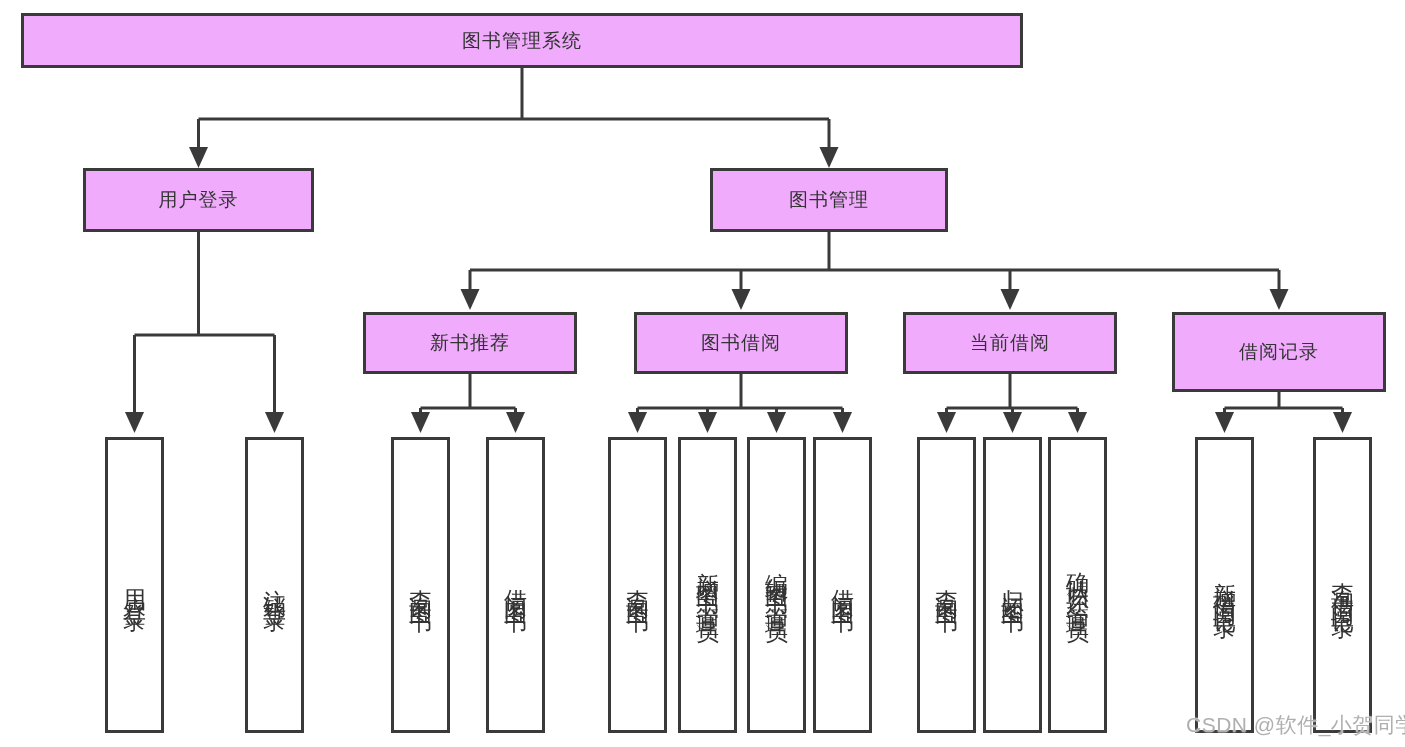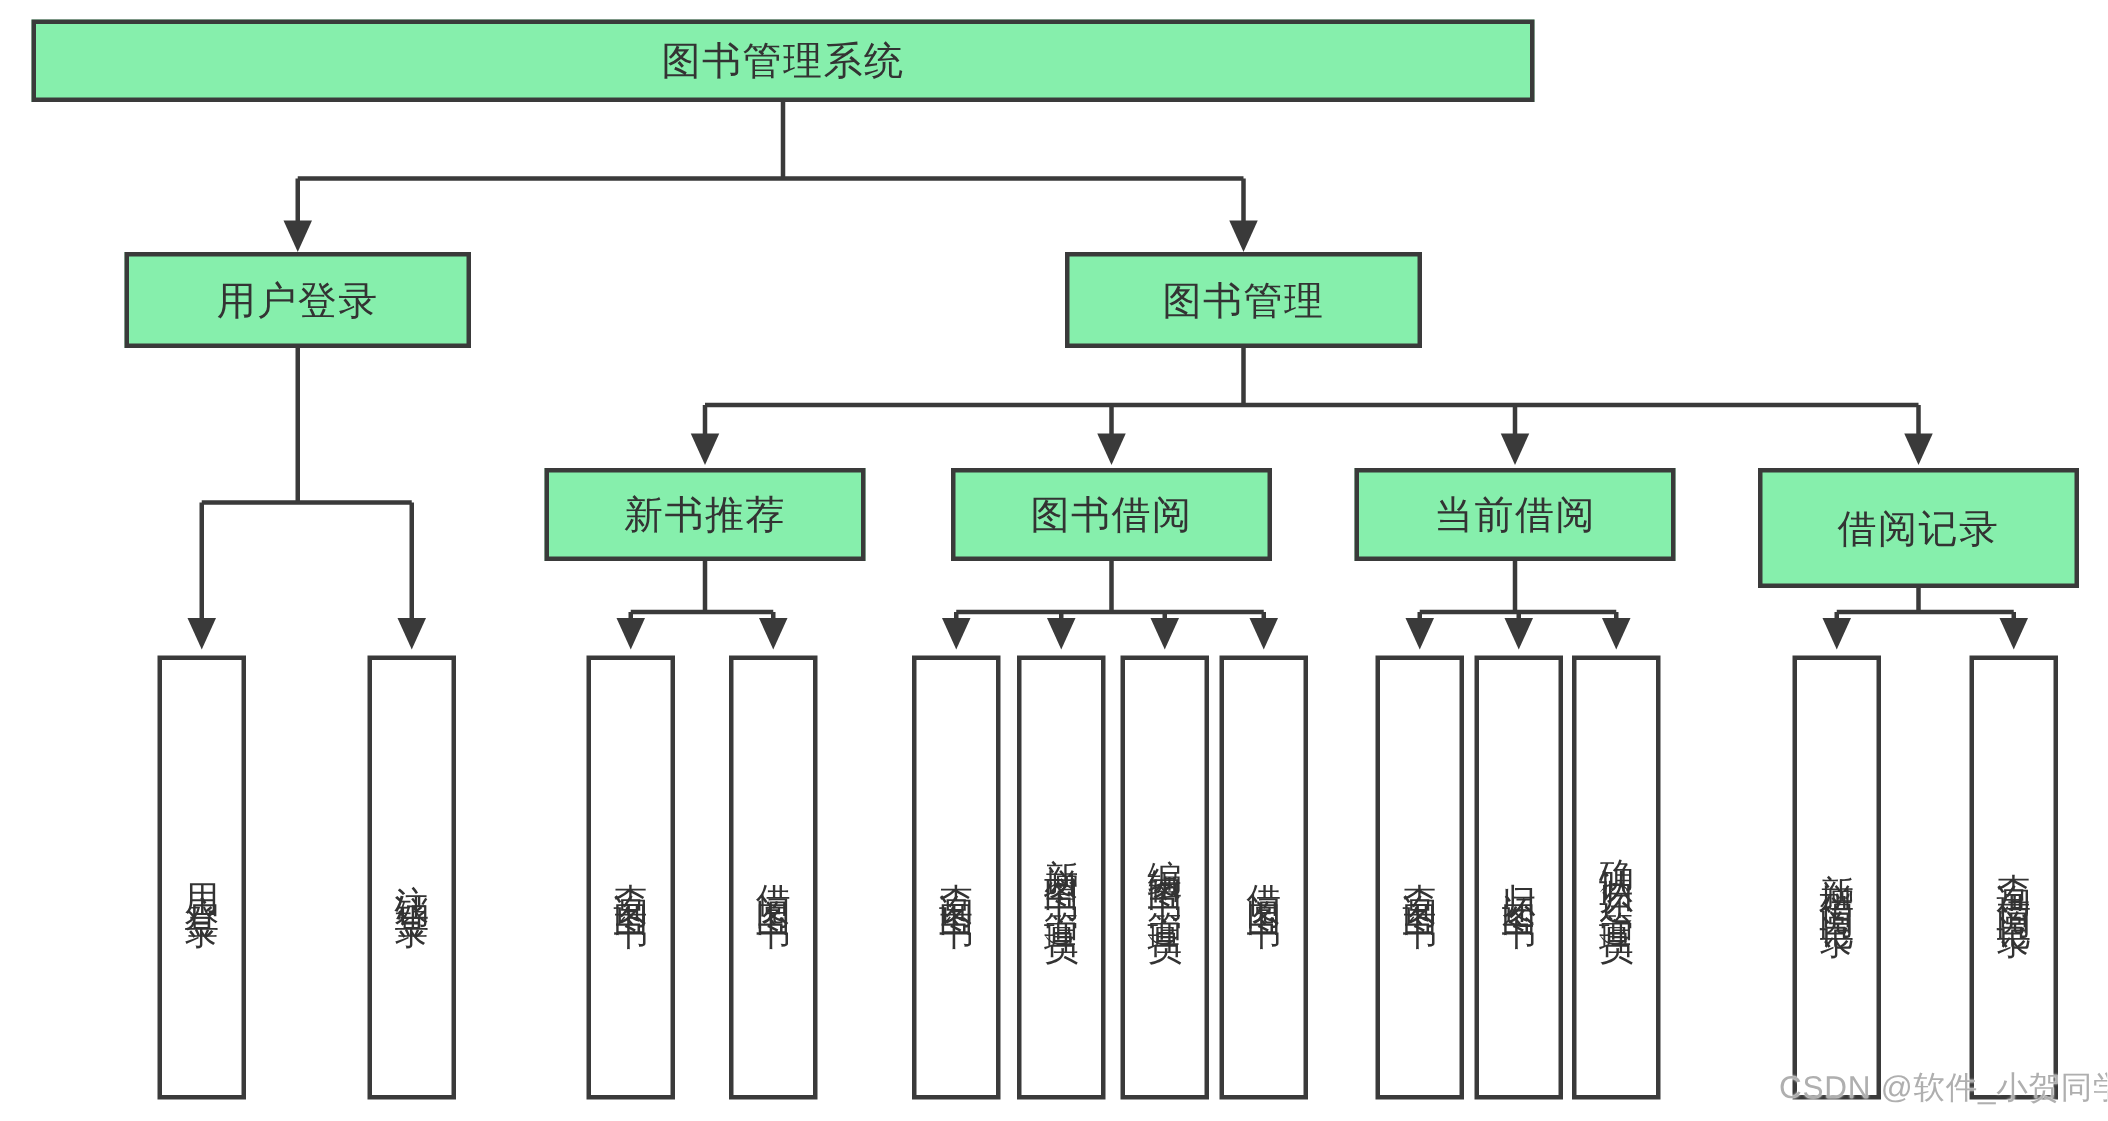--- a/index.html
+++ b/index.html
@@ -15,25 +15,25 @@
   #connectors {
     position: absolute;
     left: 0; top: 0;
     width: 1405px; height: 747px;
     pointer-events: none;
   }
   .hbox {
     position: absolute;
     box-sizing: border-box;
     border: 3px solid #3a3a3a;
-    background: #86efac;
+    background: #f0abfc;
     display: flex;
     align-items: center;
     justify-content: center;
-    font-size: 26px;
+    font-size: 19px;
     letter-spacing: 1px;
     color: #333333;
     white-space: nowrap;
   }
   .vbox {
     position: absolute;
     box-sizing: border-box;
     border: 3px solid #3a3a3a;
     background: #ffffff;
     display: flex;

